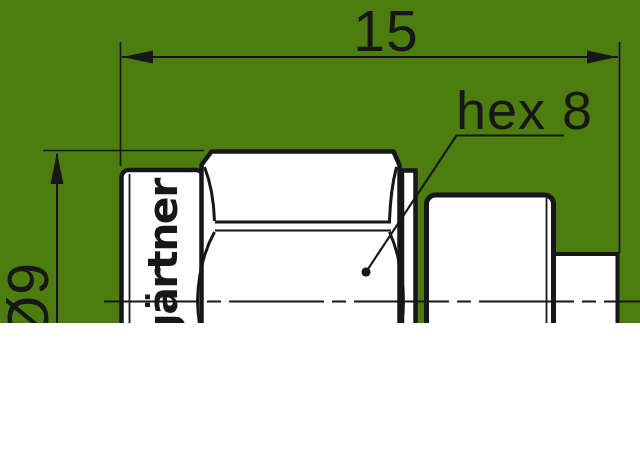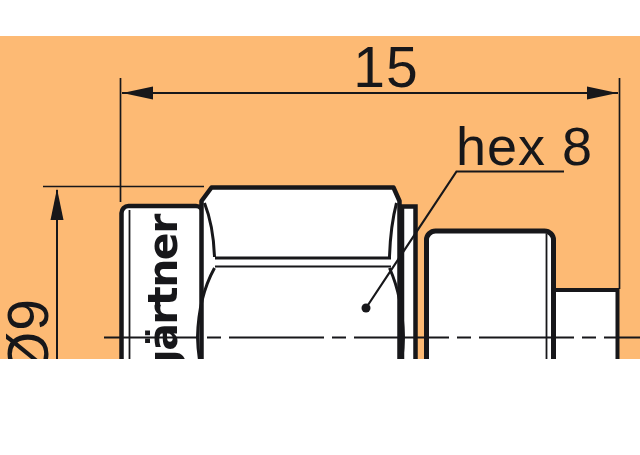--- a/index.html
+++ b/index.html
@@ -1,19 +1,18 @@
 <!DOCTYPE html>
 <html><head>
 <meta charset="utf-8">
 <style>
   html,body{margin:0;padding:0;background:#fff;}
   .stage{
-    position:relative;width:640px;height:323px;background:#fdba74;overflow:hidden;
+    position:relative;width:640px;height:323px;background:#4d7c0f;overflow:hidden;
     font-family:"Liberation Sans", sans-serif;
-    margin-top:36px;
   }
   svg{display:block}
   text{fill:#17171a;}
   .dim-label{font-size:57px;font-weight:400;letter-spacing:1px;}
   .hex-label{font-size:54px;font-weight:400;letter-spacing:1px;}
   .brand-label{font-family:"DejaVu Sans", sans-serif;font-size:41px;font-weight:700;letter-spacing:-1.5px;}
 </style>
 </head>
 <body>
 

